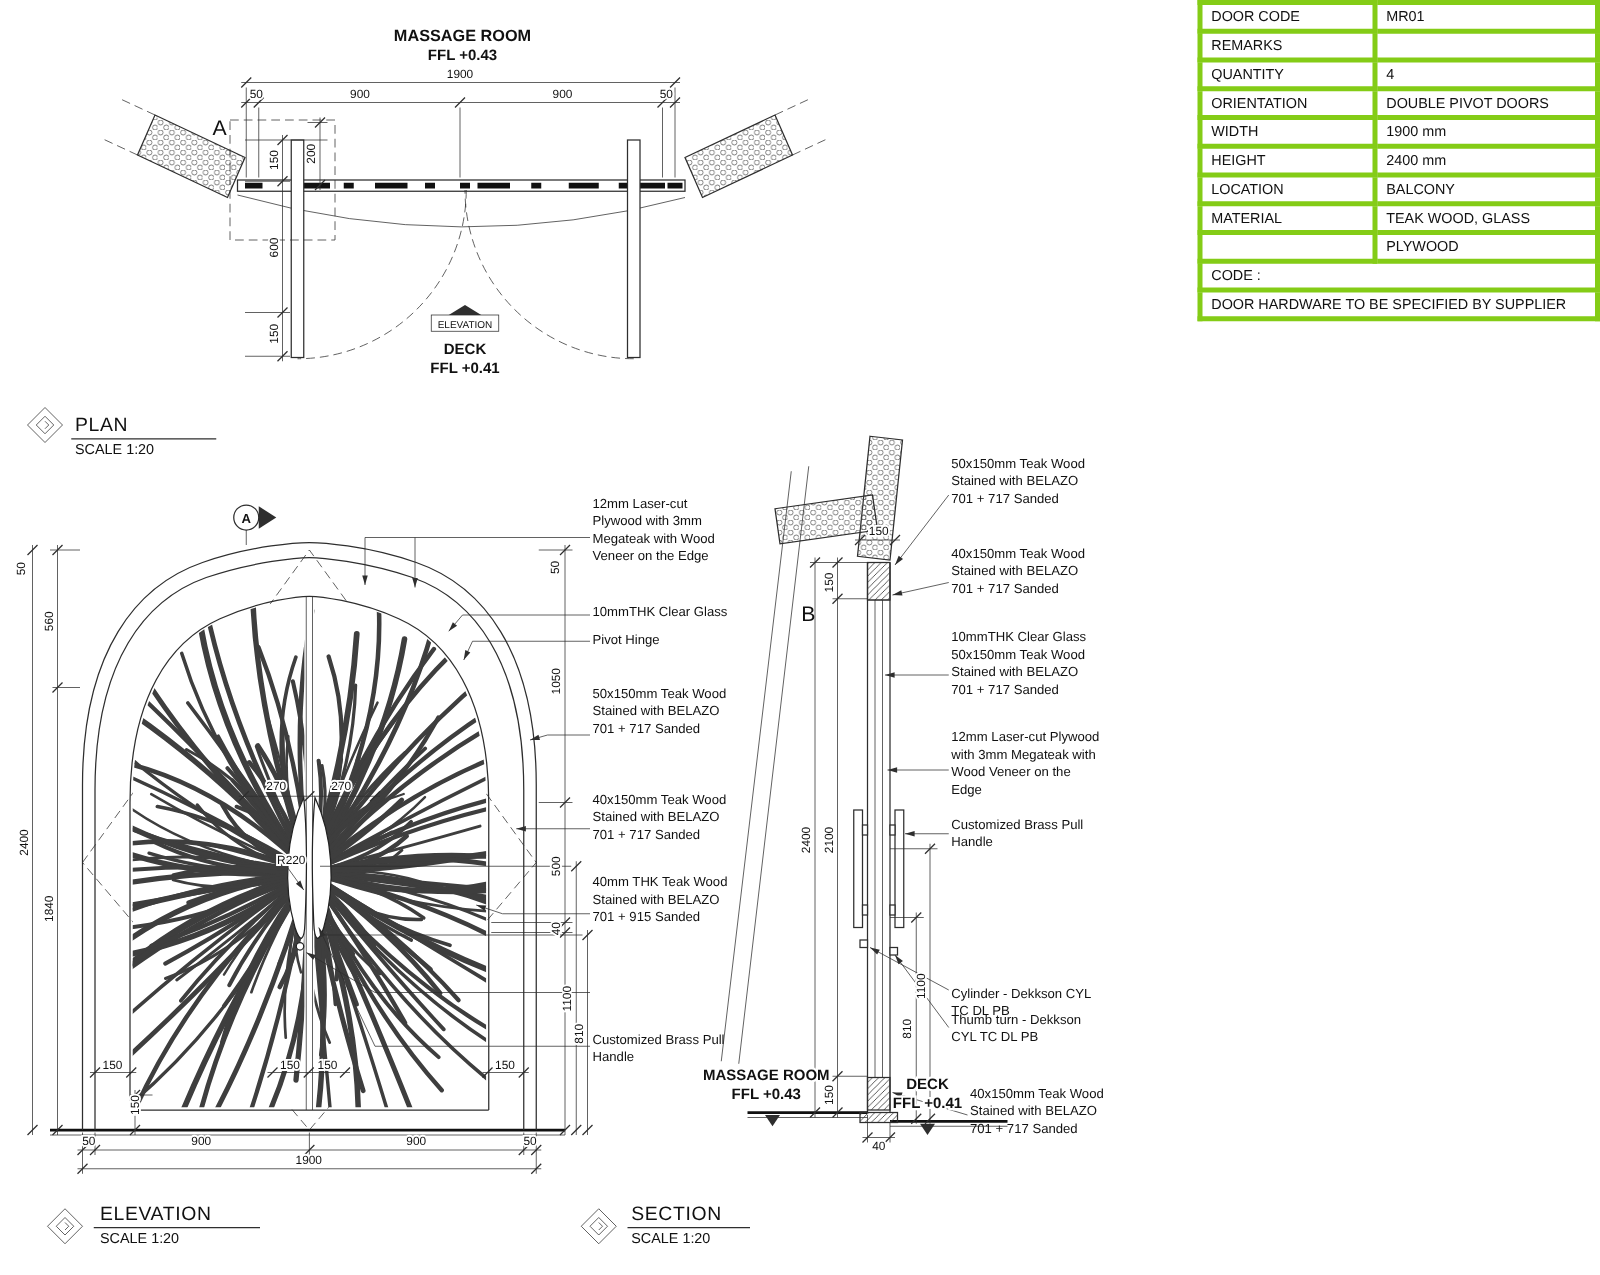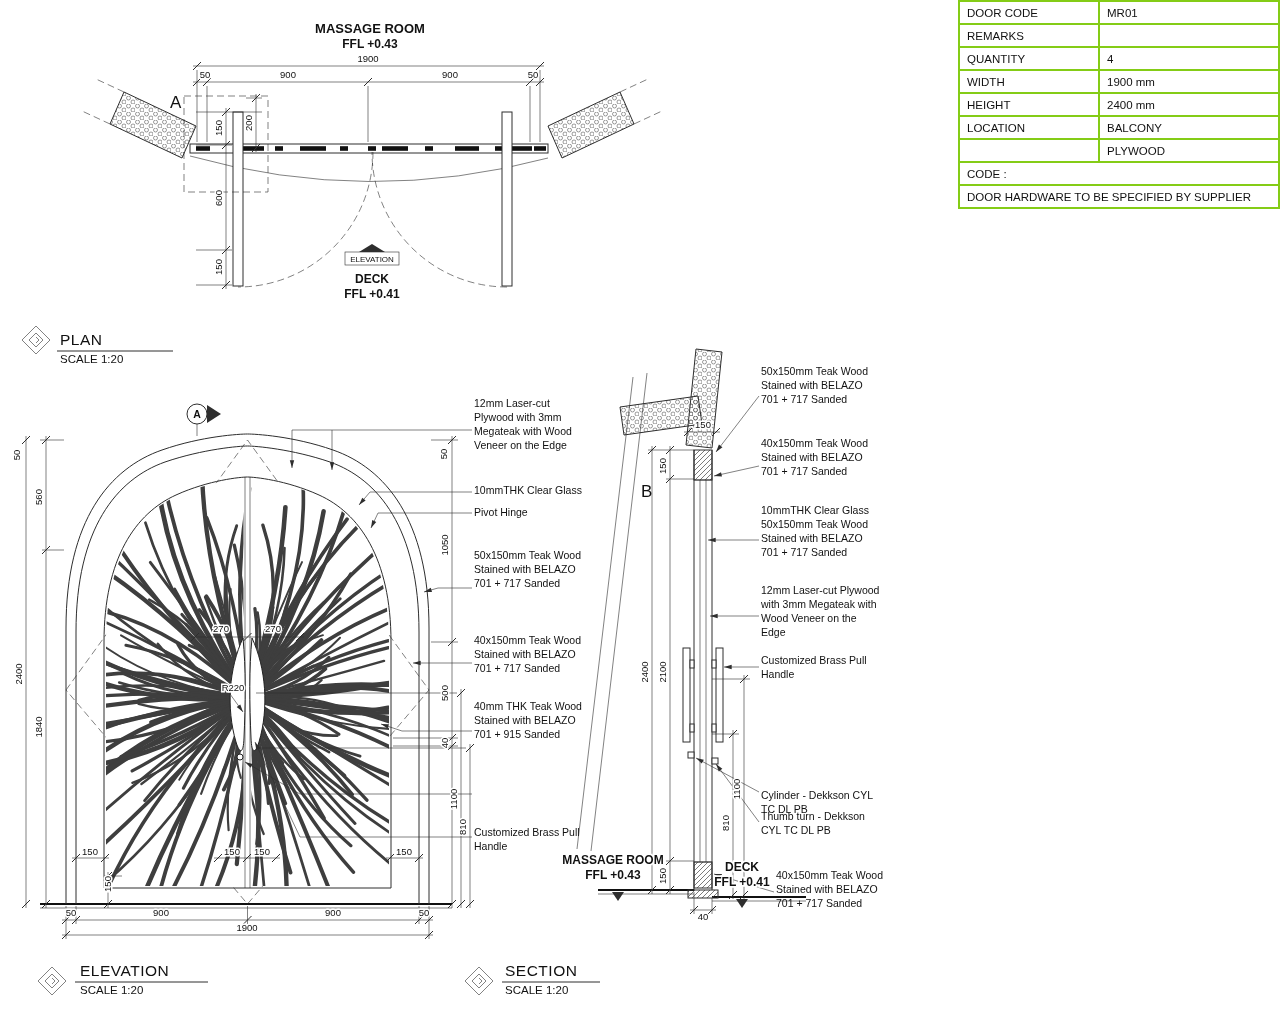--- a/index.html
+++ b/index.html
@@ -26,21 +26,21 @@
   .wh{fill:#fff;stroke:#222;stroke-width:1}
   .ann{position:absolute;width:112px;font-size:10.5px;line-height:1.32;color:#111}
   .ea1{left:474px;top:397px}.ea2{left:474px;top:484px}.ea3{left:474px;top:506px}
   .ea4{left:474px;top:549px}.ea5{left:474px;top:634px}.ea6{left:474px;top:700px}
   .ea7{left:474px;top:766px}.ea8{left:474px;top:826px}
   .sa1{left:761px;top:365px;width:118px}.sa2{left:761px;top:437px;width:118px}
   .sa3{left:761px;top:504px;width:118px}.sa4{left:761px;top:584px;width:122px}
   .sa5{left:761px;top:654px;width:118px}.sa6{left:761px;top:789px;width:122px}
   .sa7{left:761px;top:810px;width:122px}.sa8{left:776px;top:869px;width:108px}
   .spec{position:absolute;left:958px;top:0;width:322px;border-collapse:collapse;table-layout:fixed}
-  .spec td{border:2px solid #84cc16;height:23px;padding:1px 7px;font-size:11.5px;color:#111;vertical-align:middle;overflow:hidden;white-space:nowrap}
+  .spec td{border:4px solid #84cc16;height:23px;padding:1px 7px;font-size:11.5px;color:#111;vertical-align:middle;overflow:hidden;white-space:nowrap}
   .spec td.lab{width:140px}
 </style>
 </head>
 <body>
 
 <div class="sheet">
 
 <svg id="drw" width="1280" height="1020" viewBox="0 0 1280 1020">
   <defs>
     <pattern id="hex" width="9" height="8" patternUnits="userSpaceOnUse">
@@ -541,32 +541,40 @@
         </tr>
     <tr>
           <td class="lab">REMARKS</td>
           <td></td>
         </tr>
     <tr>
           <td class="lab">QUANTITY</td>
           <td>4</td>
         </tr>
     <tr>
+          <td class="lab">ORIENTATION</td>
+          <td>DOUBLE PIVOT DOORS</td>
+        </tr>
+    <tr>
           <td class="lab">WIDTH</td>
           <td>1900 mm</td>
         </tr>
     <tr>
           <td class="lab">HEIGHT</td>
           <td>2400 mm</td>
         </tr>
     <tr>
           <td class="lab">LOCATION</td>
           <td>BALCONY</td>
         </tr>
     <tr>
+          <td class="lab">MATERIAL</td>
+          <td>TEAK WOOD, GLASS</td>
+        </tr>
+    <tr>
           <td class="lab"></td>
           <td>PLYWOOD</td>
         </tr>
     <tr>
           <td colspan="2">CODE :</td>
         </tr>
     <tr>
           <td colspan="2">DOOR HARDWARE TO BE SPECIFIED BY SUPPLIER</td>
         </tr>
   </tbody>

